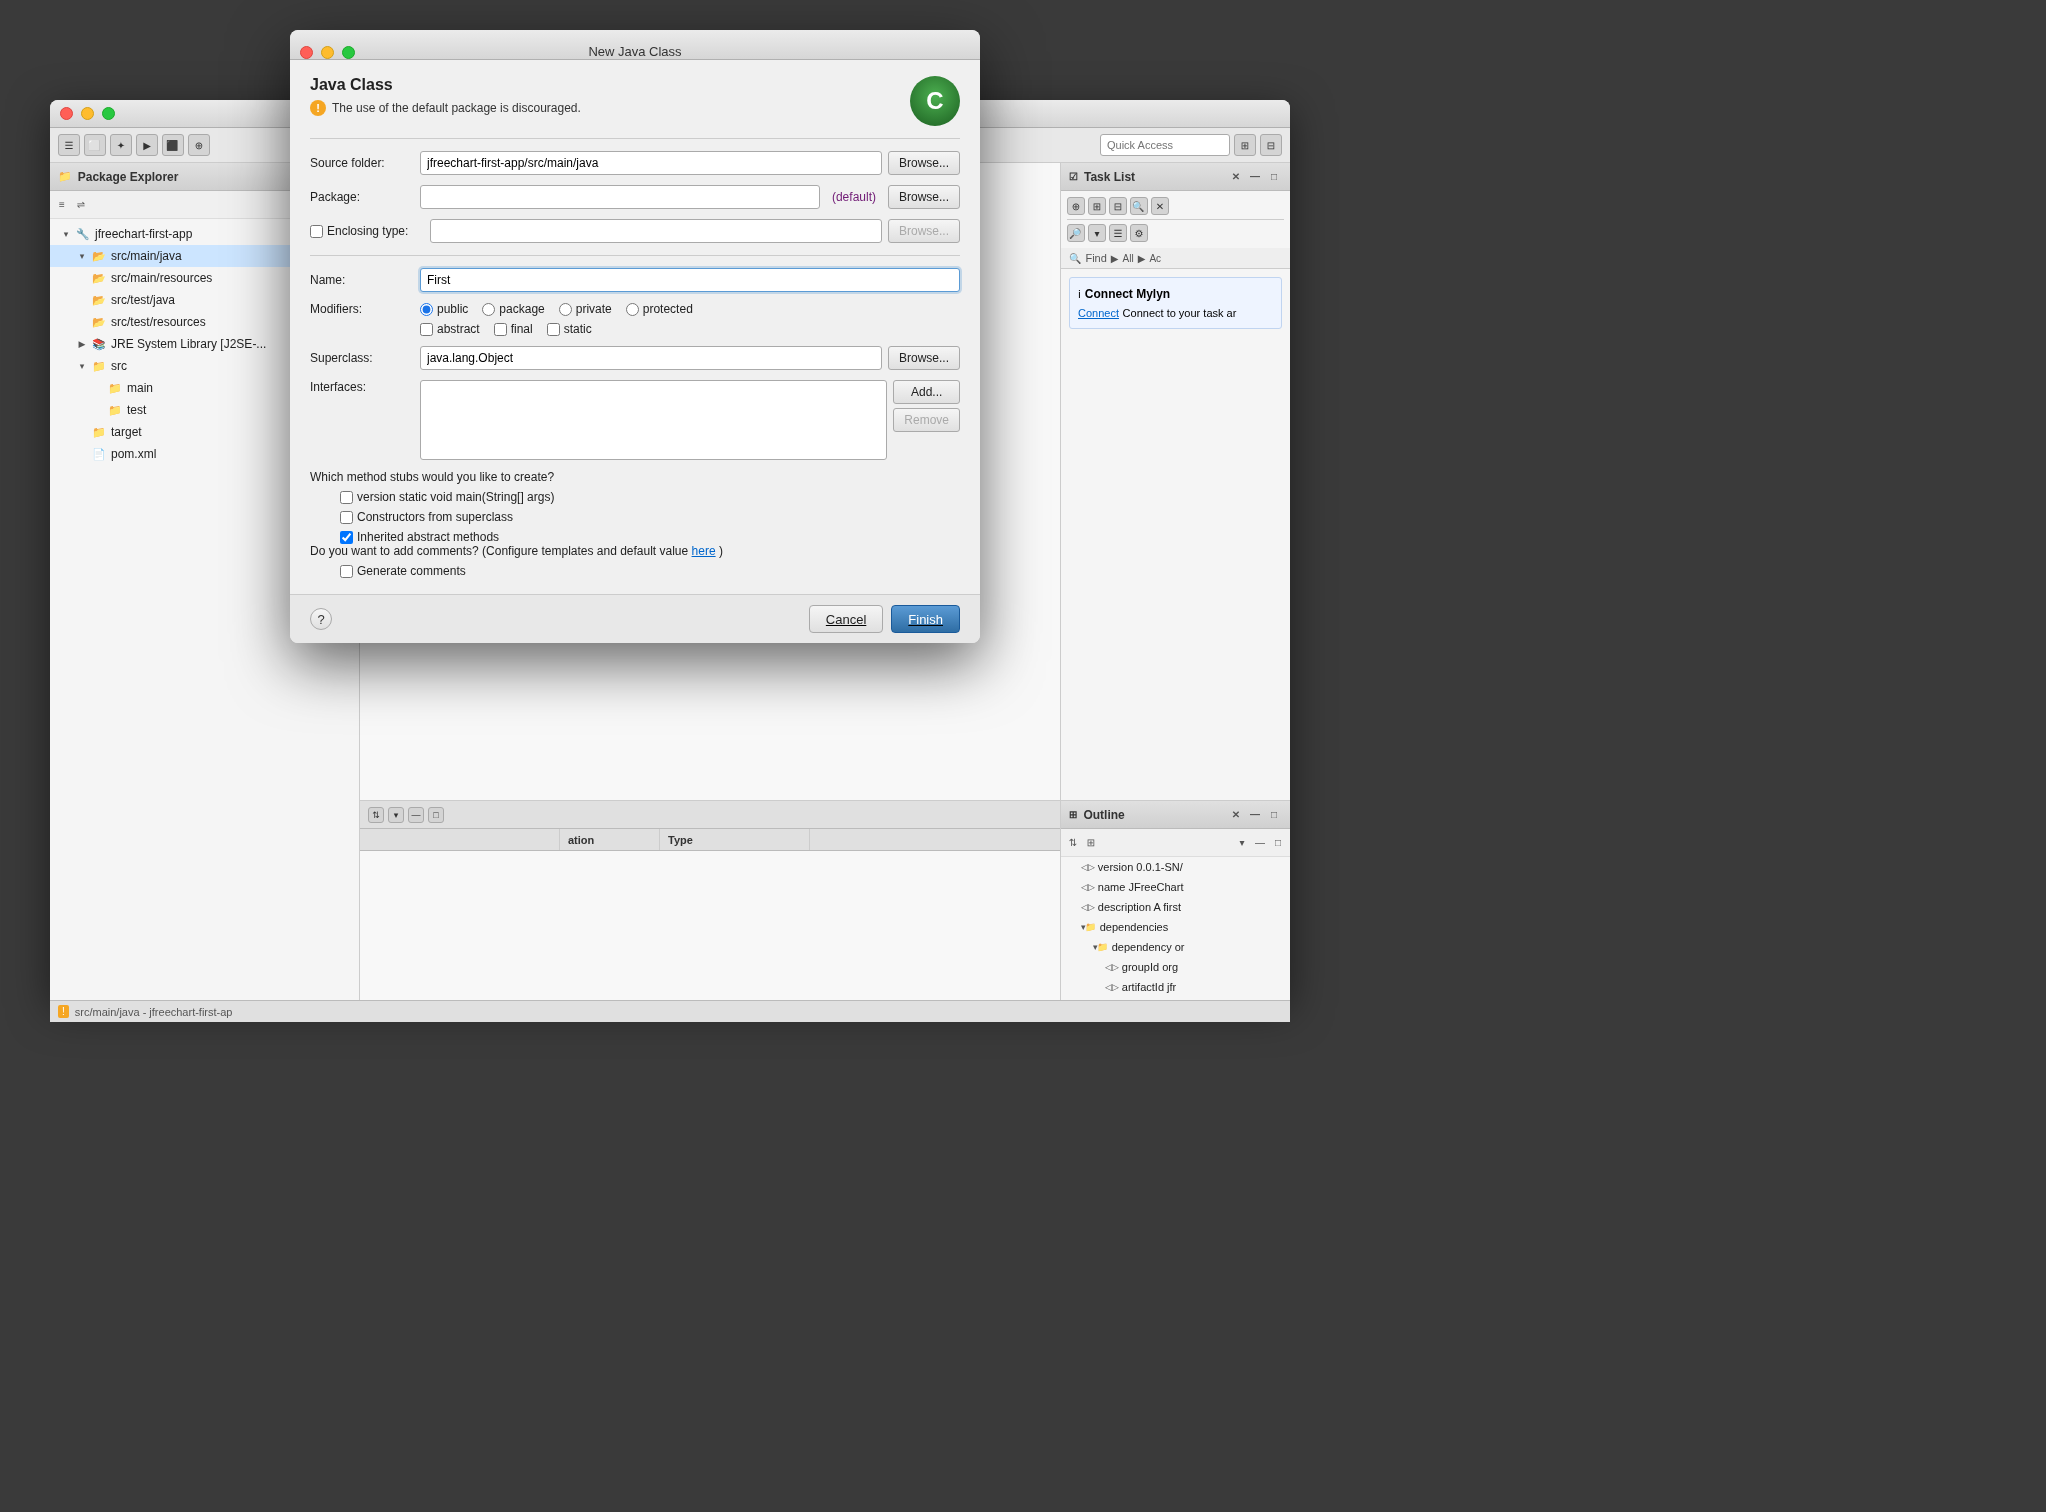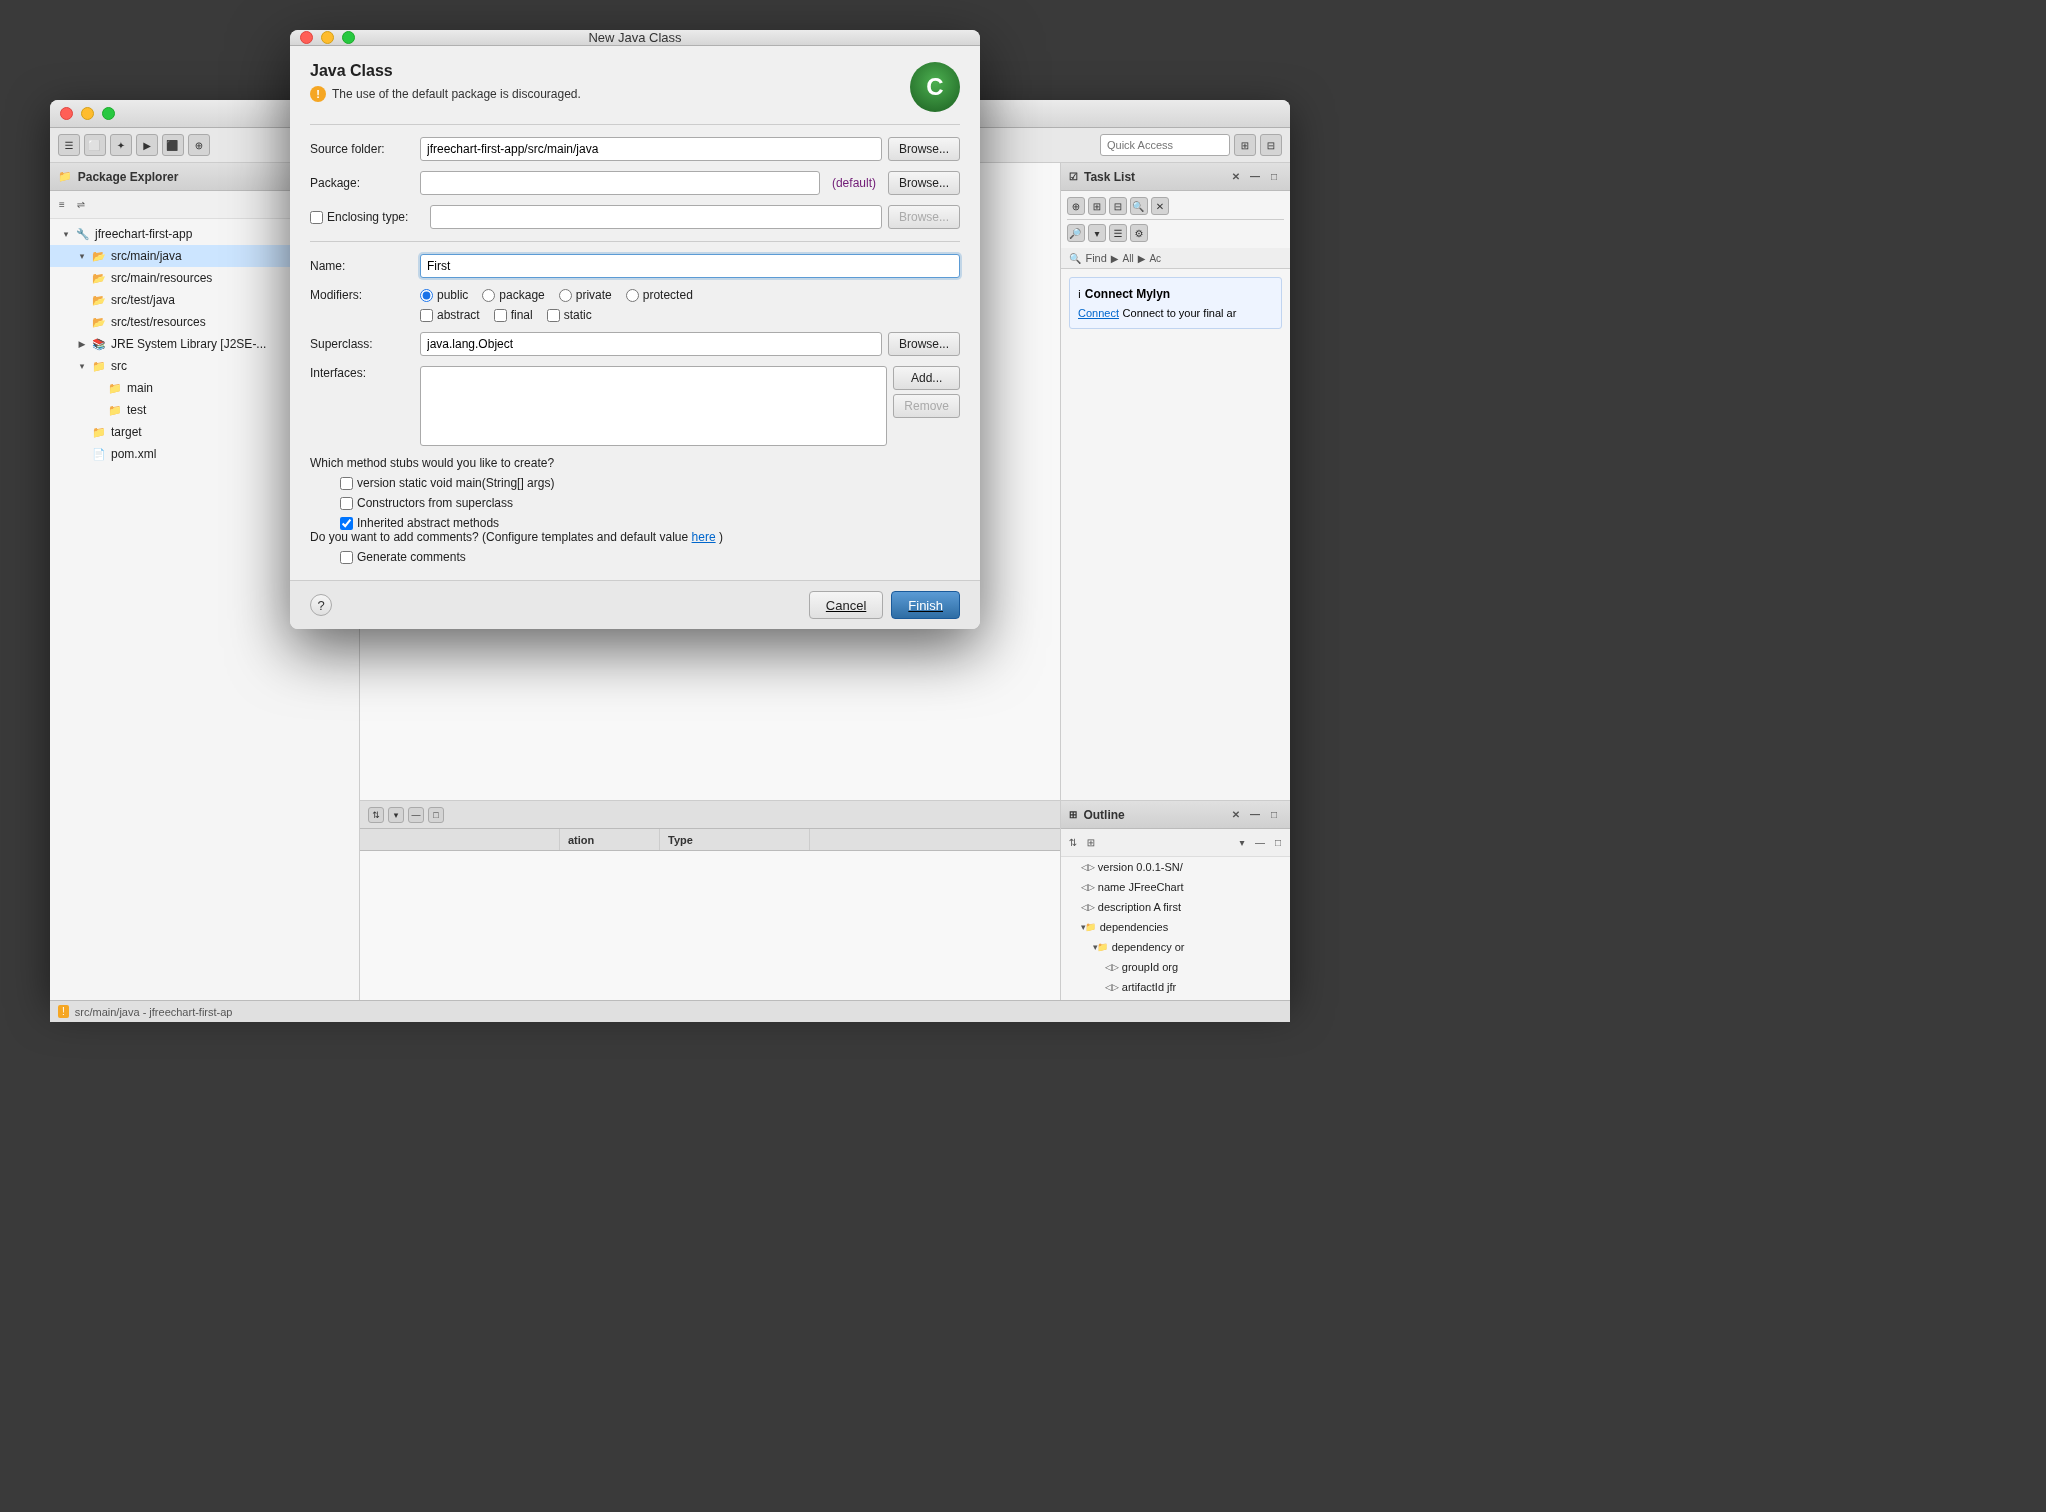--- a/index.html
+++ b/index.html
@@ -143,25 +143,25 @@
       top: 30px;
       width: 690px;
       background: #f0f0f0;
       border-radius: 8px;
       box-shadow: 0 20px 60px rgba(0,0,0,0.6);
       pointer-events: all;
       overflow: hidden;
     }
 
     .dialog-titlebar {
-      height: 16px;
+      height: 30px;
       background: linear-gradient(to bottom, #ebebeb, #d6d6d6);
       border-radius: 8px 8px 0 0;
       display: flex;
-      align-items: center;
+      align-items: flex-end;
       justify-content: center;
       padding: 0 14px;
       border-bottom: 1px solid #b0b0b0;
       position: relative;
     }
 
     .dialog-titlebar .traffic-lights {
       position: absolute;
       left: 10px;
       display: flex;
@@ -612,21 +612,21 @@
               <span style="font-size: 10px; color: #555;">All</span>
               <span style="font-size: 10px; color: #555;">▶</span>
               <span style="font-size: 10px; color: #555;">Ac</span>
             </div>
             <div style="padding: 8px; background: #eef4ff; border: 1px solid #c0d4f0; margin: 8px; border-radius: 3px;">
               <div style="display: flex; align-items: center; gap: 4px; margin-bottom: 4px;">
                 <span style="font-size: 11px;">ℹ</span>
                 <span style="font-size: 12px; font-weight: bold;">Connect Mylyn</span>
               </div>
               <span style="font-size: 11px; color: #0066cc; text-decoration: underline; cursor: pointer;">Connect</span>
-              <span style="font-size: 11px;">Connect to your final ar</span>
+              <span style="font-size: 11px;">Connect to your task ar</span>
             </div>
           </div>
         </div>
 
         <div style="height: 200px; display: flex; flex-direction: column; border-top: 1px solid #ccc;">
 
           <div style="height: 100%; display: flex;">
             <div style="flex: 1;">
               <div style="height: 28px; background: #e0e0e0; border-bottom: 1px solid #bbb; display: flex; align-items: center; padding: 0 8px;">
                 <div class="toolbar-btn" style="width: 16px; height: 16px; font-size: 9px;">⇅</div>

